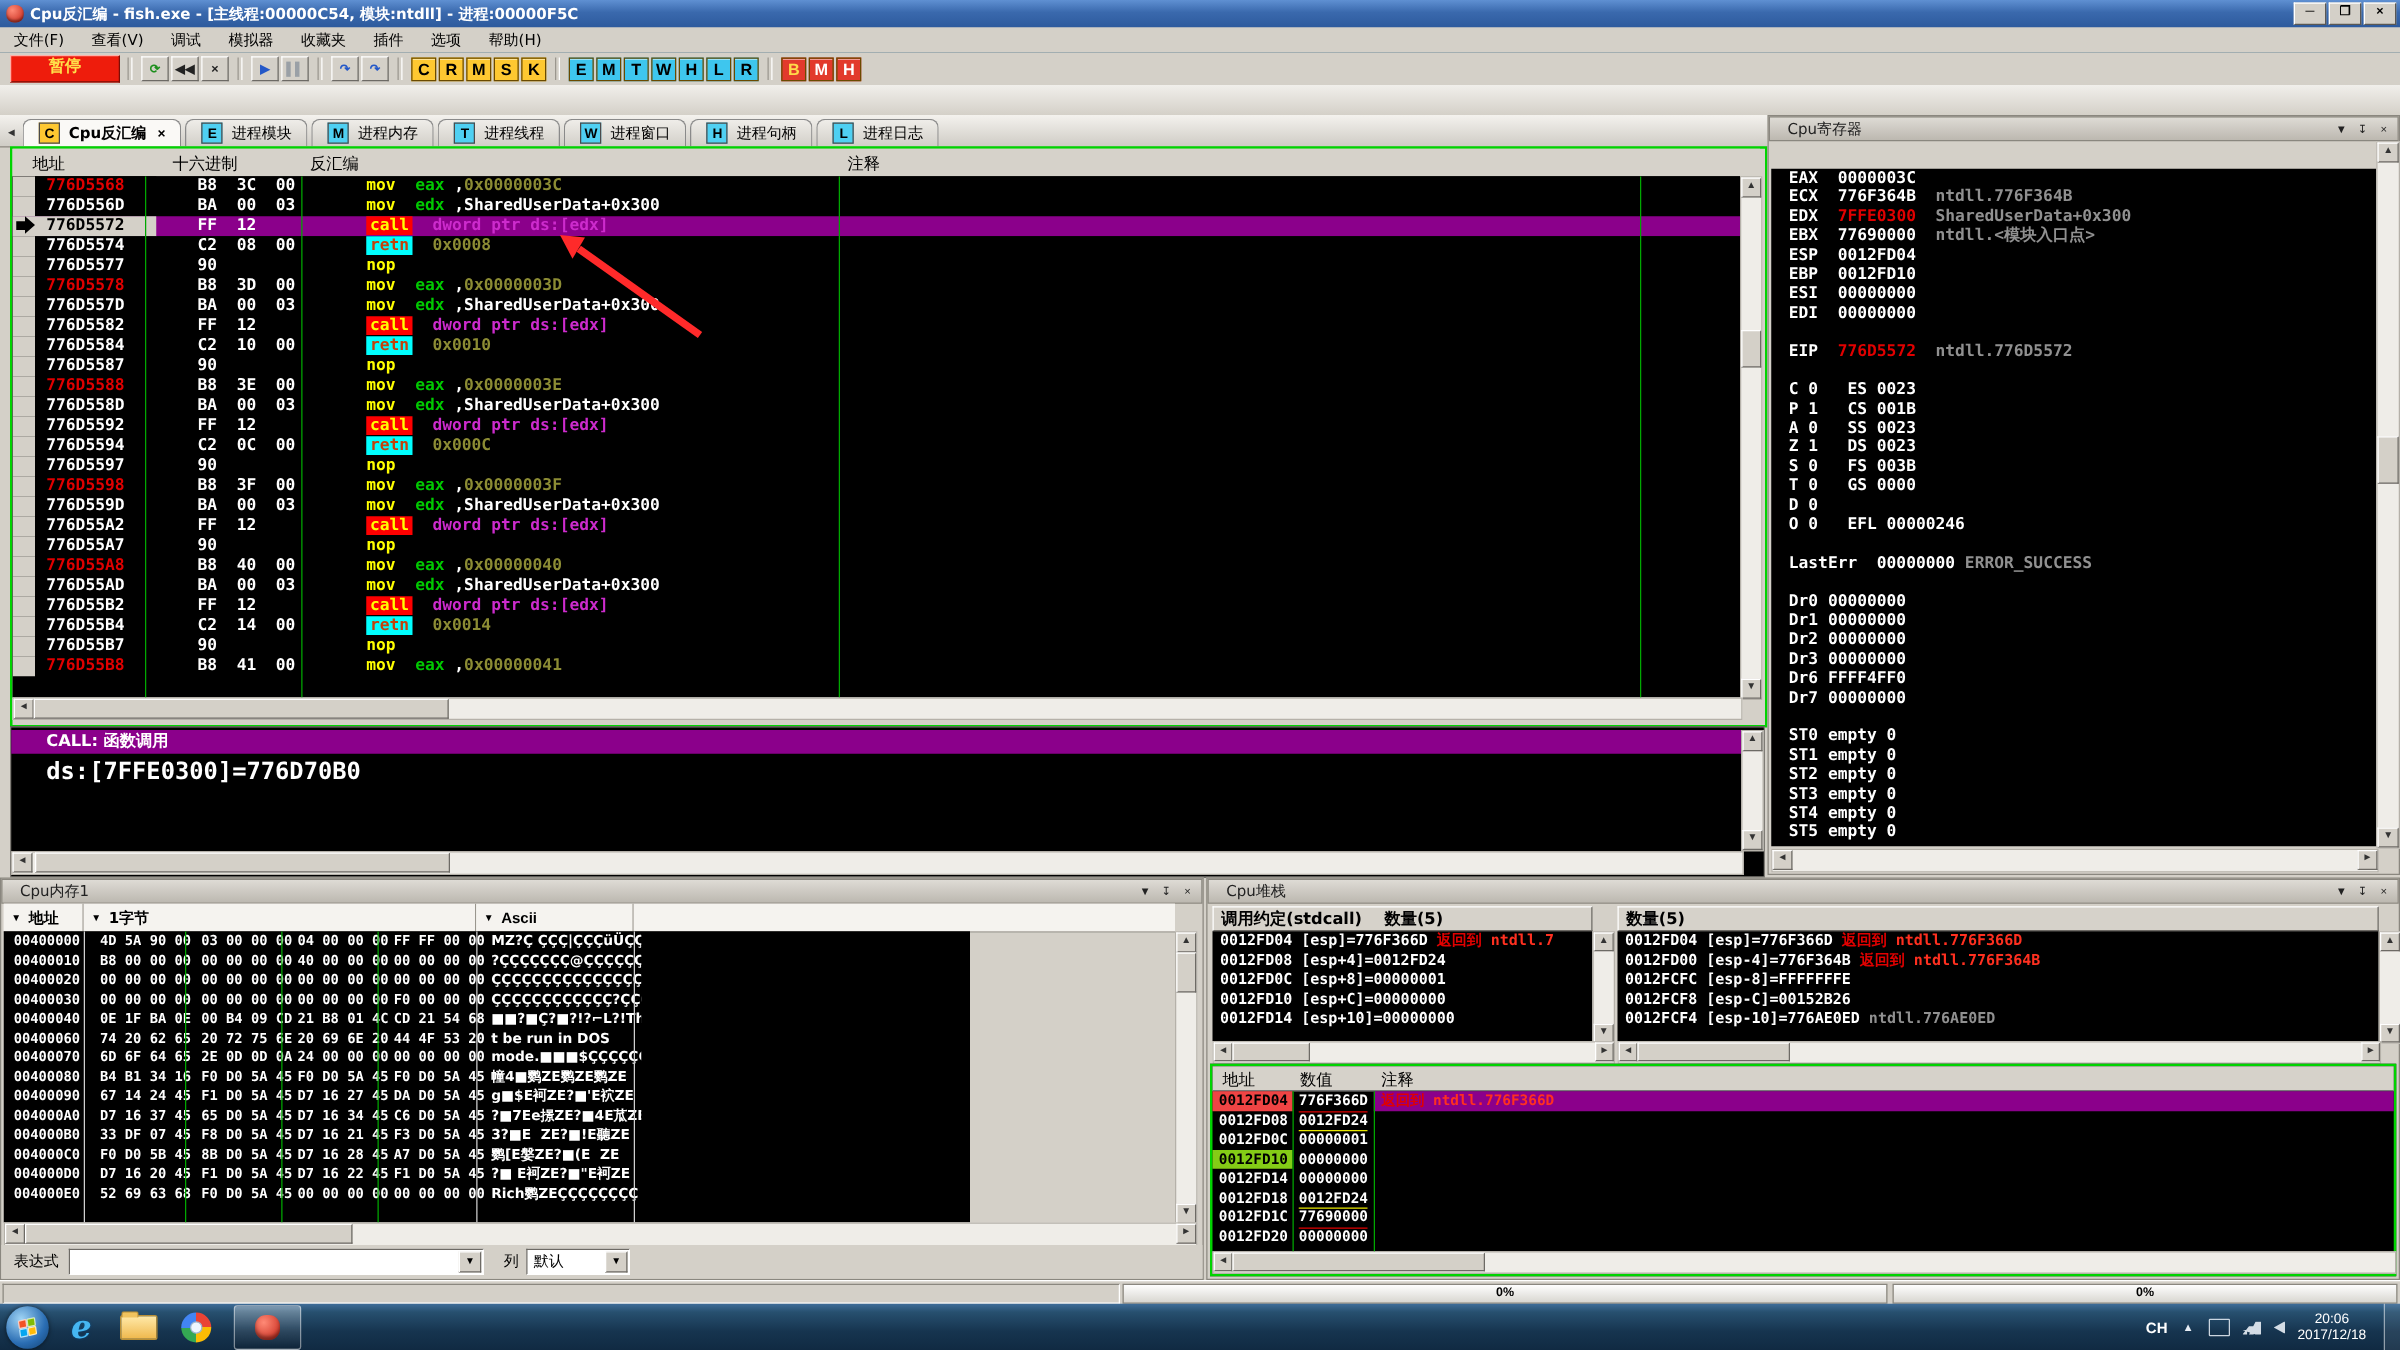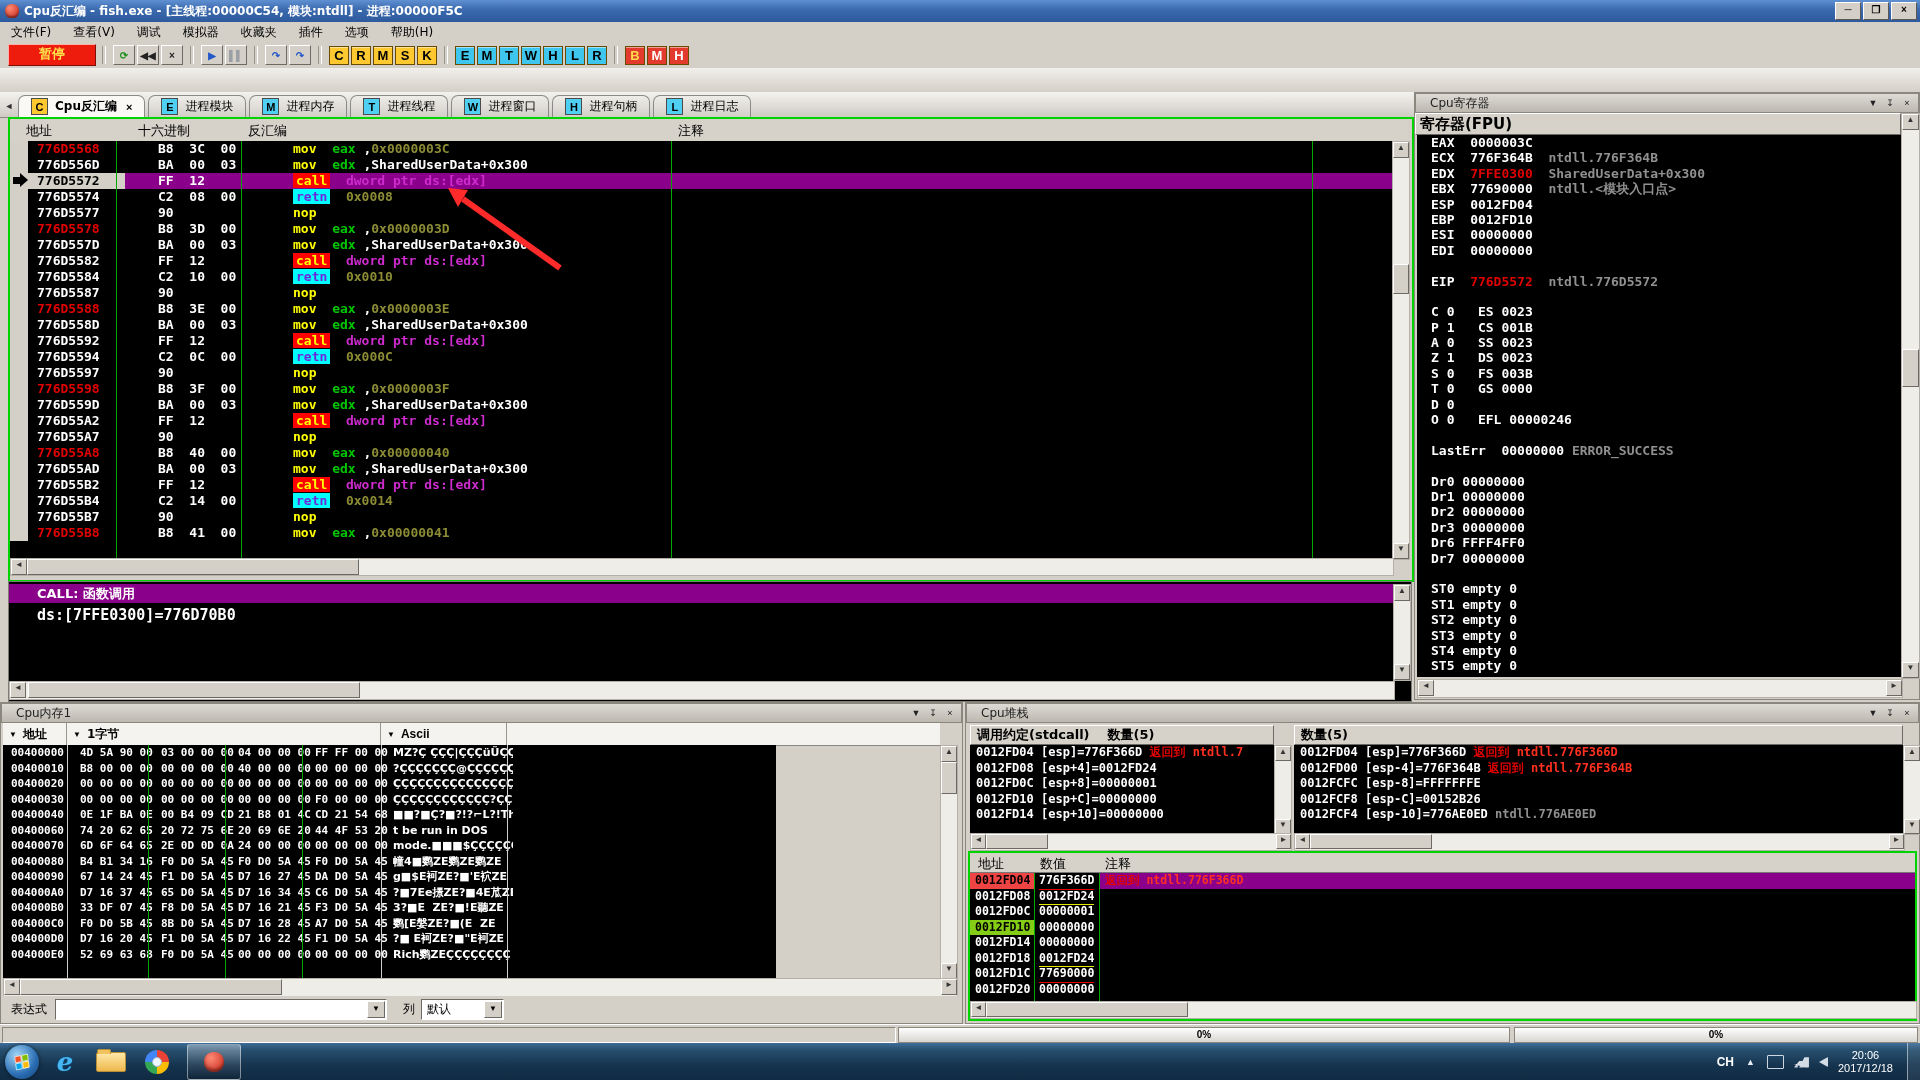--- a/index.html
+++ b/index.html
@@ -54,32 +54,32 @@
   .daddr{width:88px;padding-left:9px;flex:none;color:#fff;background:#000;font-family:"DejaVu Sans Mono",monospace;}
   .daddr.red{color:#e00000;}
   .drow.sel .daddr{background:#d4d0c8;color:#000;}
   .dhex{width:125px;padding-left:33px;flex:none;color:#fff;font-family:"DejaVu Sans Mono",monospace;}
   .dinstr{flex:1;padding-left:10px;font-family:"DejaVu Sans Mono",monospace;}
   .vline{position:absolute;top:0;width:1px;height:100%;background:#00a800;z-index:5;}
   .tk{font-family:"DejaVu Sans Mono",monospace;}
   .tk-mn{color:#ffff00;} .tk-reg{color:#00c800;} .tk-imm{color:#8c8c34;} .tk-w{color:#ffffff;}
   .tk-txt{color:#ffffff;} .tk-mag{color:#cd2bcd;}
   .tk-callbox{background:#ff0000;color:#ffff00;padding:0 3px;}
-  .tk-retnbox{background:#00ffff;color:#6d28d9;padding:0 3px;}
+  .tk-retnbox{background:#00ffff;color:#c2410c;padding:0 3px;}
   .tk-red{color:#e00000;} .tk-red2{color:#ff3020;} .tk-gray{color:#909090;}
   
   .sb{background:#efede8;border:1px solid #b5b1a9;}
   .sbtn{position:absolute;background:#d4d0c8;border:1px solid;border-color:#fff #6d6a65 #6d6a65 #fff;
     font-size:8px;color:#333;text-align:center;}
   .thumb{position:absolute;background:#d4d0c8;border:1px solid;border-color:#fff #6d6a65 #6d6a65 #fff;}
   
   #infopane{left:8px;top:581px;width:1402px;height:119px;border:1px solid #7f7c76;background:#000;}
   #info-title{position:absolute;left:0;top:2px;width:1384px;height:19px;background:#8b008b;color:#fff;
     font-weight:bold;font-size:13px;line-height:19px;padding-left:28px;box-sizing:border-box;}
-  #info-line{position:absolute;left:28px;top:24px;color:#fff;font-weight:bold;font-size:15px;}
+  #info-line{position:absolute;left:28px;top:24px;color:#fff;font-weight:bold;font-size:19px;}
   
   .paneltitle{position:absolute;height:20px;background:linear-gradient(#dedbd5,#bcb8b0);
     border:1px solid #8a877f;box-sizing:border-box;display:flex;align-items:center;font-size:12px;color:#222;}
   .paneltitle .t{padding-left:14px;}
   .pbtns{margin-left:auto;display:flex;gap:3px;padding-right:4px;}
   .pbtn{width:14px;height:13px;font-size:9px;line-height:12px;text-align:center;color:#222;}
   #regpanel{left:1414px;top:92px;width:506px;height:608px;background:#d4d0c8;border:1px solid #8a877f;box-sizing:border-box;}
   #regheader{position:absolute;left:0;top:20px;width:486px;height:22px;background:#d6d2ca;
     border:1px solid;border-color:#fff #6d6a65 #6d6a65 #fff;box-sizing:border-box;
     font-size:15px;font-weight:bold;padding-left:4px;line-height:20px;}
@@ -337,21 +337,20 @@
 
   <div id="regpanel" class="abs">
     <div class="paneltitle" style="left:0;top:0;width:504px;">
       <span class="t cjk">Cpu寄存器</span>
       <span class="pbtns">
         <span class="pbtn">▼</span>
         <span class="pbtn">↧</span>
         <span class="pbtn">×</span>
       </span>
     </div>
-    <div id="regheader" class="cjk">寄存器(FPU)</div>
     <div id="regcontent" class="mono">
         <div class="rline cjk"><span class="tk tk-w">EAX  0000003C</span></div>
         <div class="rline cjk"><span class="tk tk-w">ECX  776F364B  </span><span class="tk tk-gray">ntdll.776F364B</span></div>
         <div class="rline cjk"><span class="tk tk-w">EDX  </span><span class="tk tk-red">7FFE0300</span><span class="tk tk-w">  </span><span class="tk tk-gray">SharedUserData+0x300</span></div>
         <div class="rline cjk"><span class="tk tk-w">EBX  77690000  </span><span class="tk tk-gray">ntdll.&lt;模块入口点&gt;</span></div>
         <div class="rline cjk"><span class="tk tk-w">ESP  0012FD04</span></div>
         <div class="rline cjk"><span class="tk tk-w">EBP  0012FD10</span></div>
         <div class="rline cjk"><span class="tk tk-w">ESI  00000000</span></div>
         <div class="rline cjk"><span class="tk tk-w">EDI  00000000</span></div>
         <div class="rline cjk"></div>

